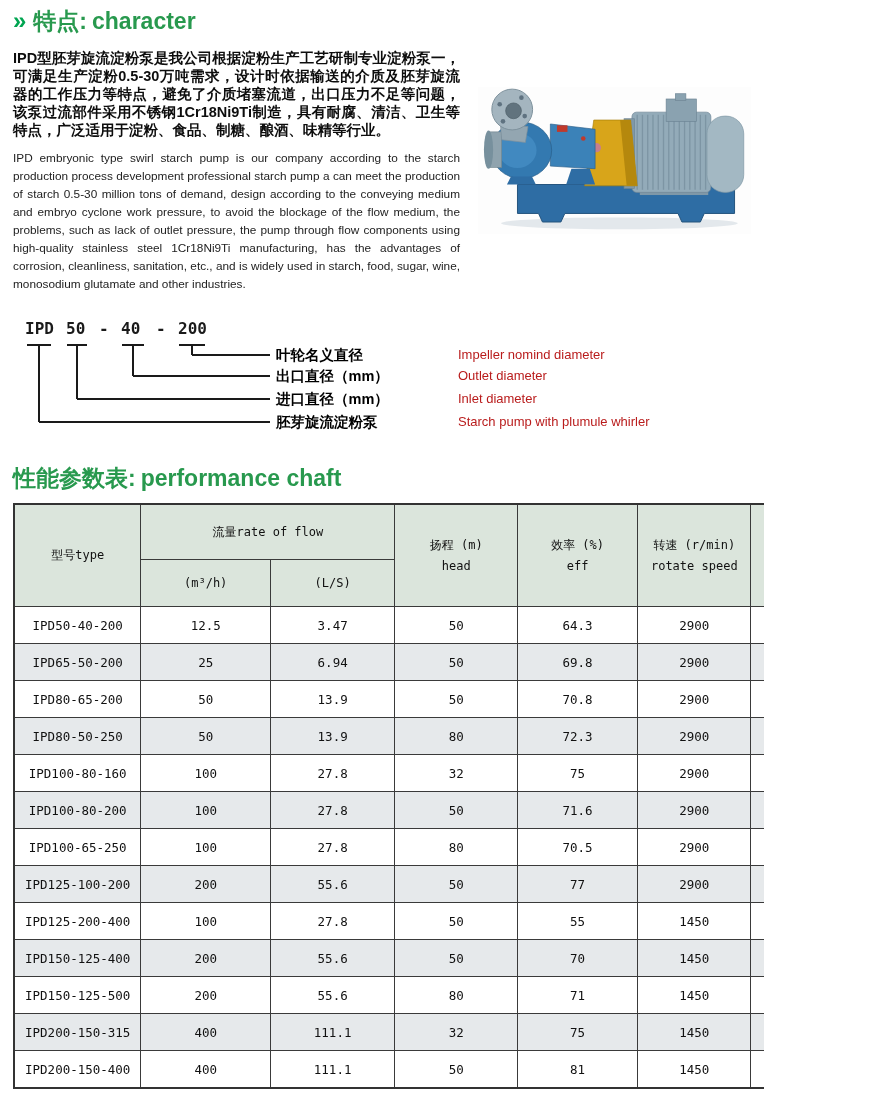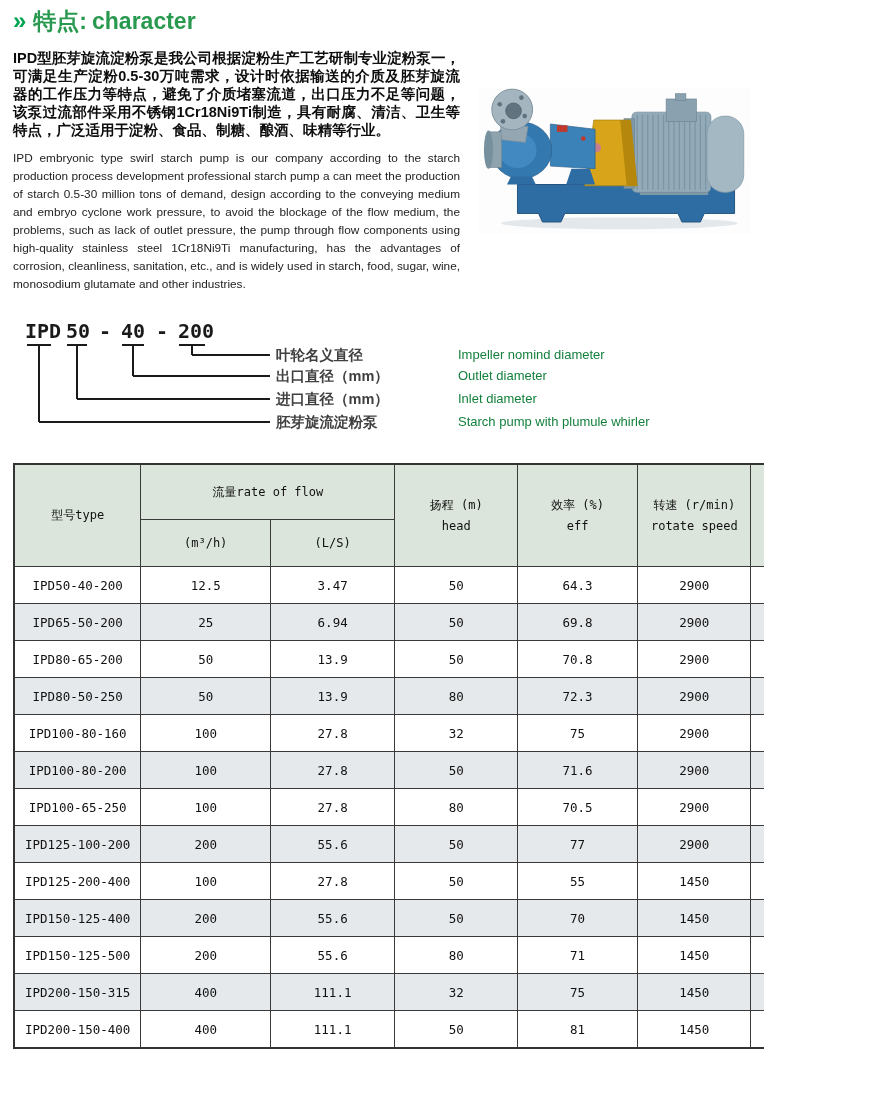--- a/index.html
+++ b/index.html
@@ -19,24 +19,24 @@
   .p-zh{margin:0;font-size:14.5px;font-weight:bold;line-height:18px;text-align:justify;color:#0d0d0d;}
   .p-en{margin:10px 0 0 0;font-size:11.8px;line-height:18px;text-align:justify;color:#222;}
   .pump-photo{flex:1;height:223px;position:relative;}
   .pump-photo svg{display:block;width:100%;height:100%;}
 
   
   .model-section{margin-top:22px;}
   .diagram{position:relative;height:130px;margin-top:6px;}
   .diagram svg.lines{position:absolute;left:0;top:0;}
   .code-part{position:absolute;top:4px;font-family:"DejaVu Sans Mono","Liberation Mono",monospace;
-             font-size:20px;font-weight:bold;color:#1a1a1a;}
+             font-size:16px;font-weight:bold;color:#1a1a1a;}
   .dlabel{position:absolute;white-space:nowrap;}
-  .dlabel.zh{left:263px;font-size:14.5px;font-weight:bold;color:#404040;}
-  .dlabel.en{left:445px;font-size:13px;color:#15803d;}
+  .dlabel.zh{left:263px;font-size:14.5px;font-weight:bold;color:#000000;}
+  .dlabel.en{left:445px;font-size:13px;color:#b91c1c;}
 
   
   .perf-section{margin-top:18px;}
   table.perf{border-collapse:collapse;width:854px;margin-top:10px;table-layout:fixed;
              border:2px solid #333;}
   table.perf th,table.perf td{border:1px solid #3a3a3a;text-align:center;vertical-align:middle;
              font-family:"DejaVu Sans Mono","Liberation Mono",monospace;}
   table.perf thead th{background:#dbe5dc;font-weight:normal;font-size:12px;color:#111;}
   table.perf thead tr.hr1 th{height:52px;}
   table.perf thead tr.hr2 th{height:44px;}
@@ -132,20 +132,21 @@
       <span class="dlabel zh" style="top:98px">胚芽旋流淀粉泵</span>
 
       <span class="dlabel en" style="top:32px">Impeller nomind diameter</span>
       <span class="dlabel en" style="top:53px">Outlet diameter</span>
       <span class="dlabel en" style="top:76px">Inlet diameter</span>
       <span class="dlabel en" style="top:99px">Starch pump with plumule whirler</span>
     </div>
   </section>
 
   <section class="perf-section">
+    <h2 class="heading"><span>性能参数表:</span><span class="en">performance chaft</span></h2>
 
     <table class="perf">
       <colgroup>
         <col style="width:14.9%">
           <col style="width:15.2%">
           <col style="width:14.6%">
         <col style="width:14.4%">
           <col style="width:14.1%">
           <col style="width:13.3%">
         <col style="width:13.5%">

